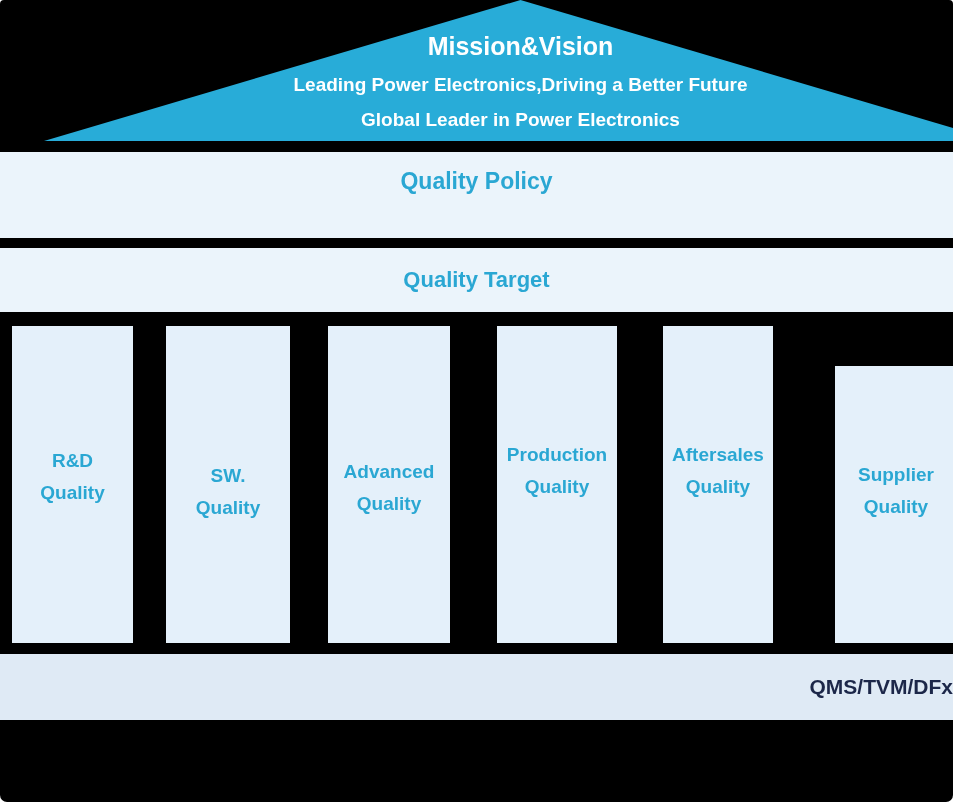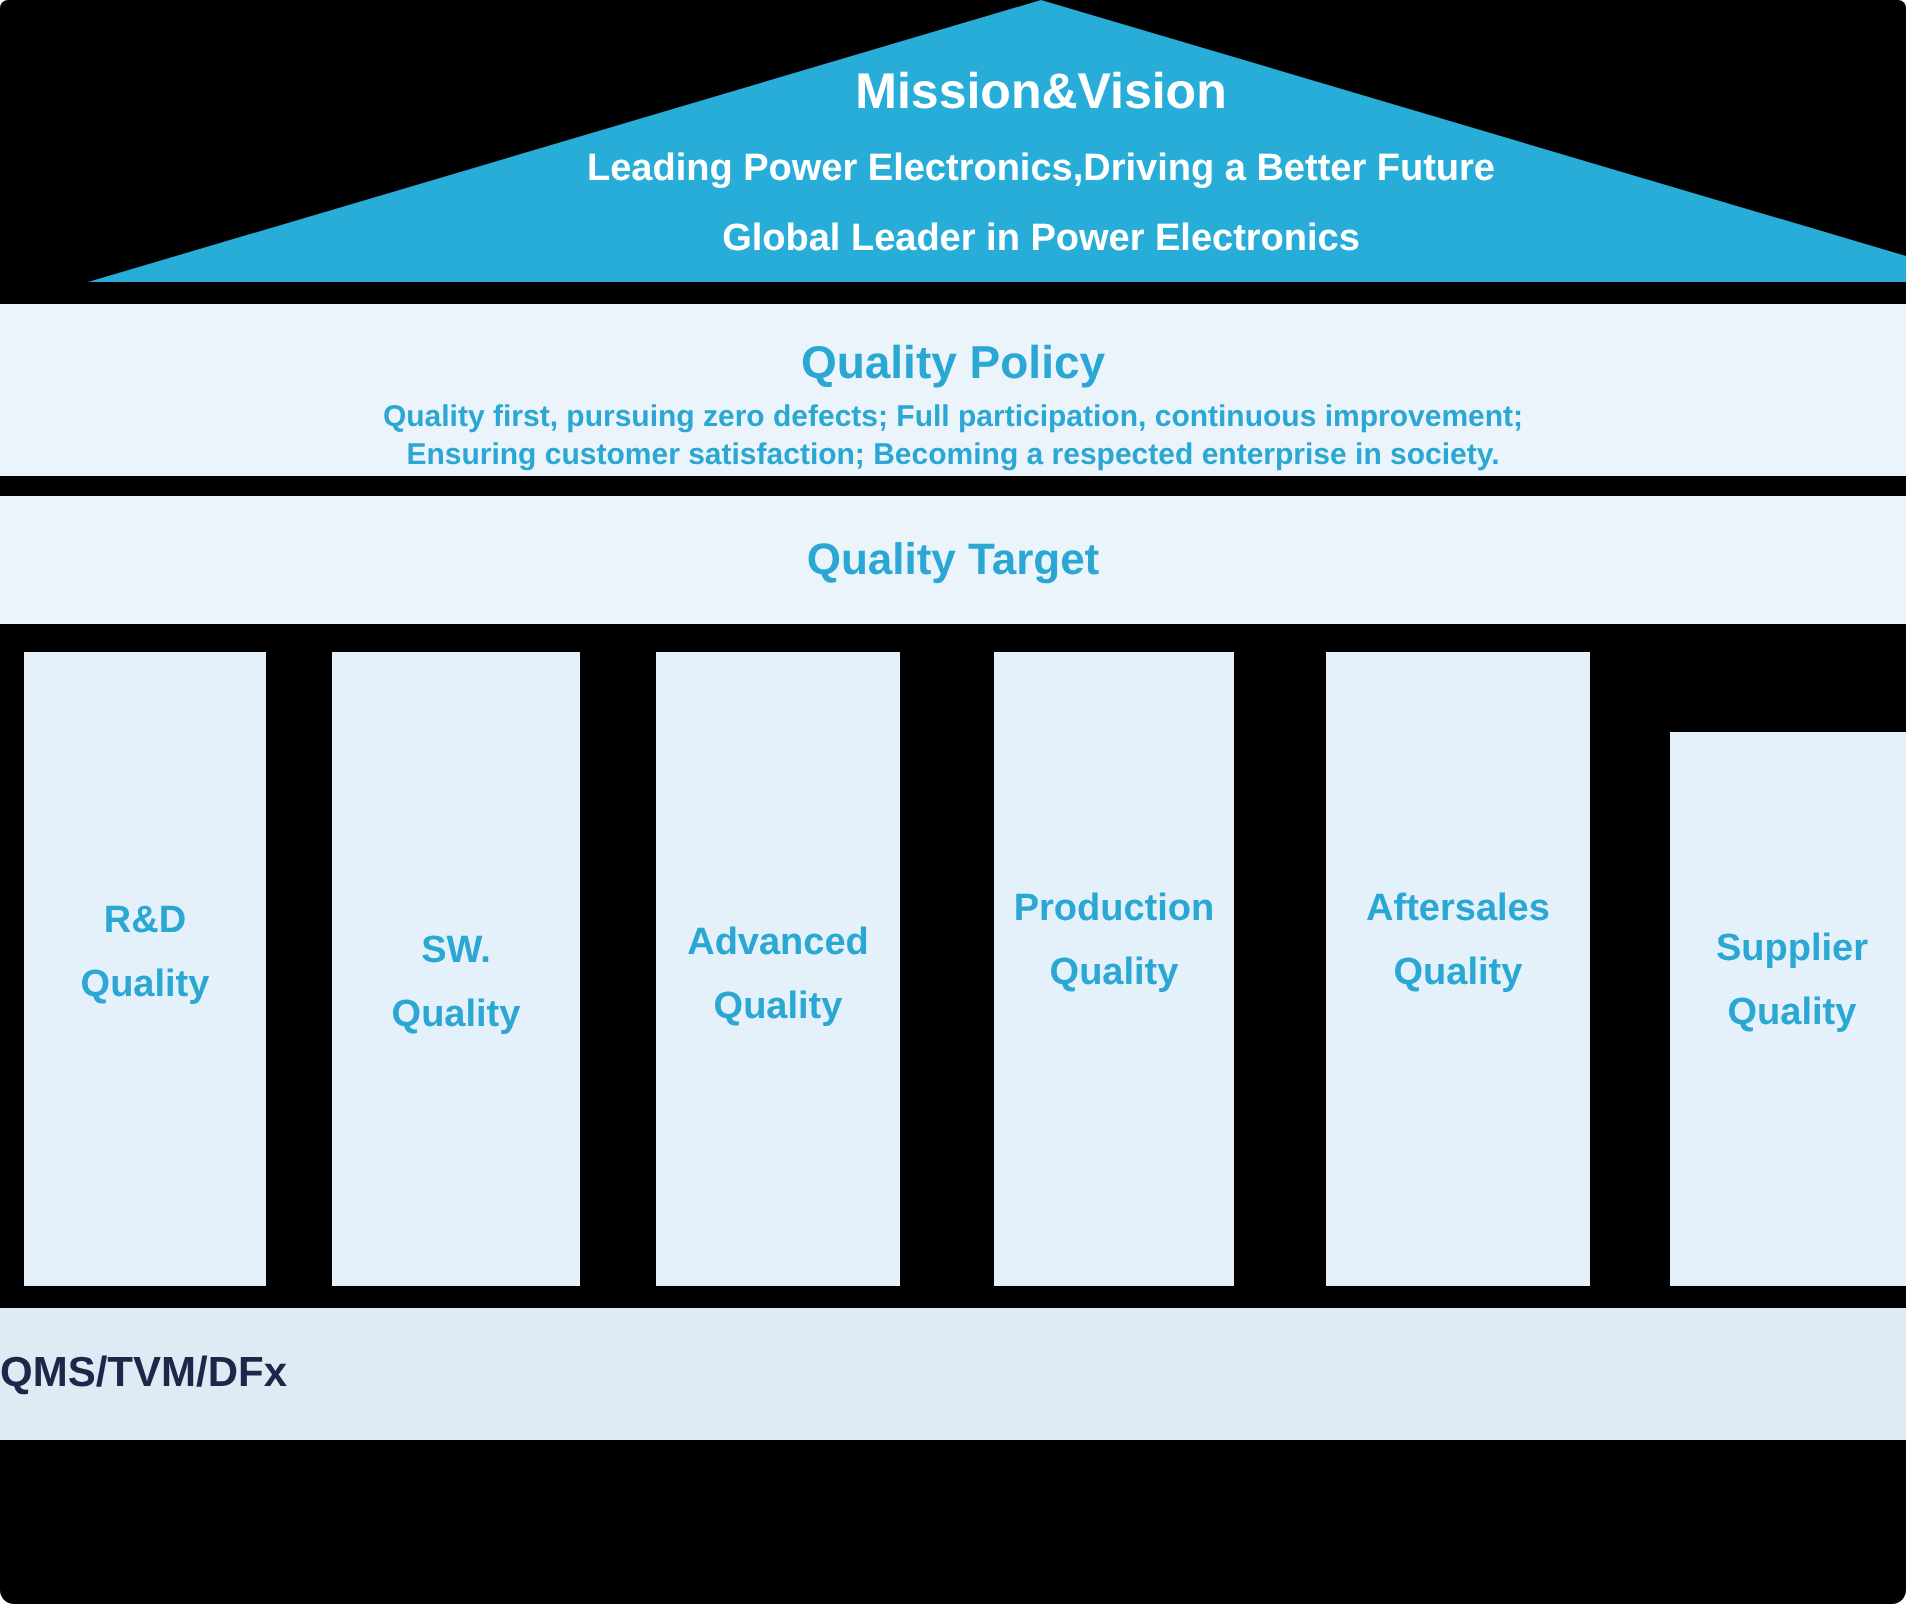--- a/index.html
+++ b/index.html
@@ -99,33 +99,33 @@
     text-align: center;
     font-size: 19px;
     line-height: 32px;
     font-weight: 700;
     color: var(--text-cyan, #2aa7d3);
   }
   .pillar:nth-child(1) { left: 12px;  width: 121px; }
   .pillar:nth-child(2) { left: 166px; width: 124px; }
   .pillar:nth-child(3) { left: 328px; width: 122px; }
   .pillar:nth-child(4) { left: 497px; width: 120px; }
-  .pillar:nth-child(5) { left: 663px; width: 132px; }
+  .pillar:nth-child(5) { left: 663px; width: 110px; }
   .pillar:nth-child(6) { left: 835px; width: 122px; margin-top: 40px; }
   .pillar:nth-child(1) .pillar-label { transform: translateY(-8px); }
   .pillar:nth-child(2) .pillar-label { transform: translateY(7px); }
   .pillar:nth-child(3) .pillar-label { transform: translateY(3px); }
   .pillar:nth-child(4) .pillar-label { transform: translateY(-14px); }
   .pillar:nth-child(5) .pillar-label { transform: translateY(-14px); }
   .pillar:nth-child(6) .pillar-label { transform: translateY(-14px); }
 
   
   .qms-band {
     top: 654px; height: 66px;
-    display: flex; align-items: center; justify-content: flex-start;
+    display: flex; align-items: center; justify-content: flex-end;
   }
   .foundation-band {
     top: 731px; height: 66px;
     display: flex; align-items: center; justify-content: center;
   }
   .navy-label {
     margin: 0;
     font-size: 21px;
     font-weight: 700;
     color: var(--text-navy, #1c2749);
@@ -137,24 +137,20 @@
 <div class="canvas">
 
   <div class="roof">
     <h1 class="roof-title">Mission&amp;Vision</h1>
     <p class="roof-sub">Leading Power Electronics,Driving a Better Future</p>
     <p class="roof-sub">Global Leader in Power Electronics</p>
   </div>
 
   <div class="band band-light policy-band">
     <h2 class="policy-title">Quality Policy</h2>
-    <div class="policy-body">
-      <p class="policy-line">Quality first, pursuing zero defects; Full participation, continuous improvement;</p>
-      <p class="policy-line">Ensuring customer satisfaction; Becoming a respected enterprise in society.</p>
-    </div>
   </div>
 
   <div class="band band-light target-band">
     <h2 class="target-title">Quality Target</h2>
   </div>
 
   <div class="pillars">
     <div class="pillar">
       <div class="pillar-label">
         <div>R&amp;D</div>

